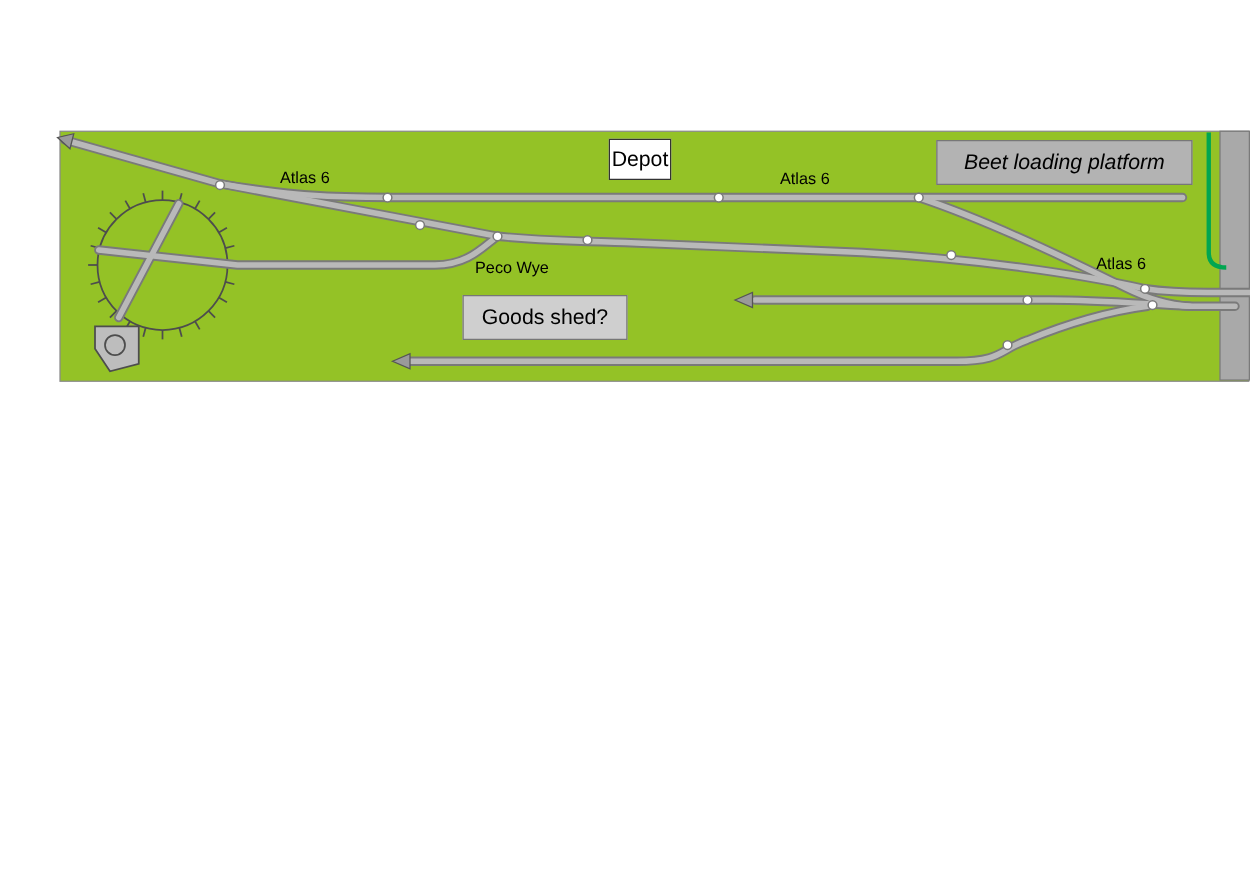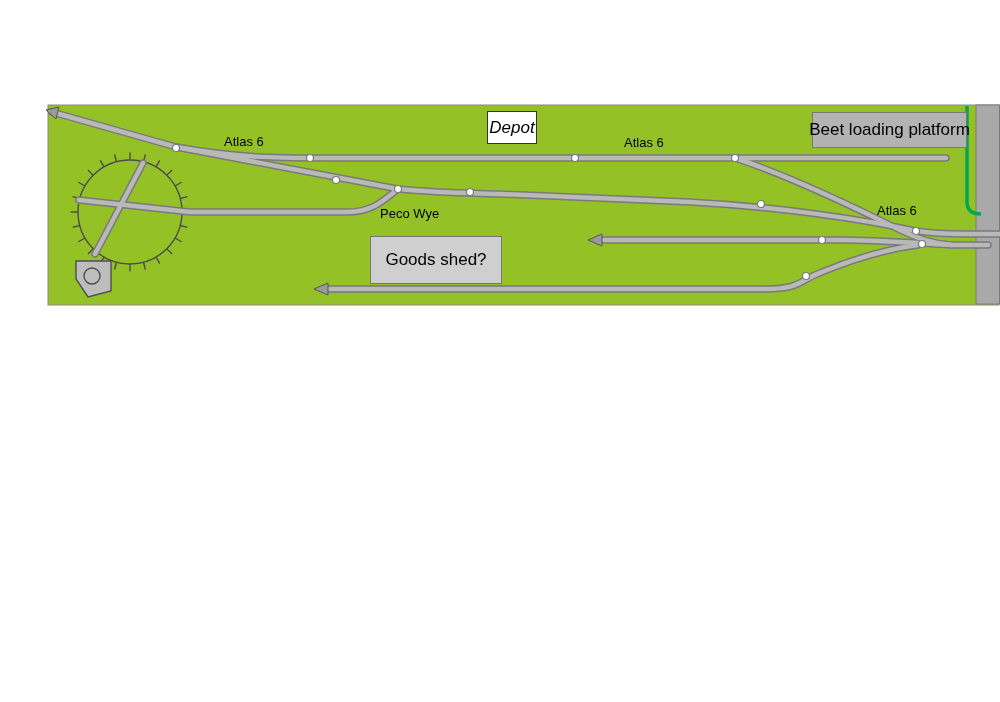--- a/index.html
+++ b/index.html
@@ -29,21 +29,21 @@
 
   .label-plain{
     position:absolute;color:#000;font-size:13px;line-height:18px;
     white-space:nowrap;z-index:5;
   }
   .label-box{
     position:absolute;display:flex;align-items:center;justify-content:center;
     color:#000;font-size:17px;white-space:nowrap;z-index:5;
     border:1px solid #5a5a5a;box-sizing:border-box;
   }
-  .depot-box{background:var(--depot-fill,#ffffff);border-color:#333;font-style:italic;}
+  .depot-box{background:var(--depot-fill,#ffffff);border-color:#333;}
   .platform-box{background:var(--platform-fill,#b3b3b3);border-color:#777;}
   .shed-box{background:var(--shed-fill,#cfcfcf);border-color:#777;}
 </style>
 </head>
 <body>
 
 <div class="stage">
 
   <svg width="1000" height="702" viewBox="0 0 1000 702">
 
@@ -141,21 +141,21 @@
       <polygon class="arrowhead" points="314,289 328,283 328,295"></polygon>
     </g>
   </svg>
 
   <div class="label-plain" style="left:224px;top:133px;">Atlas 6</div>
 
   <div class="label-box depot-box" style="left:487px;top:111px;width:50px;height:33px;">Depot</div>
 
   <div class="label-plain" style="left:624px;top:134px;">Atlas 6</div>
 
-  <div class="label-box platform-box" style="left:812px;top:112px;width:155px;height:36px;">Beet loading platform</div>
+  <div class="label-box platform-box" style="left:749px;top:112px;width:205px;height:36px;font-style:italic;">Beet loading platform</div>
 
   <div class="label-plain" style="left:380px;top:205px;">Peco Wye</div>
 
-  <div class="label-box shed-box" style="left:370px;top:236px;width:132px;height:48px;">Goods shed?</div>
+  <div class="label-box shed-box" style="left:370px;top:236px;width:132px;height:36px;">Goods shed?</div>
 
   <div class="label-plain" style="left:877px;top:202px;">Atlas 6</div>
 
 </div>
 
 </body></html>

